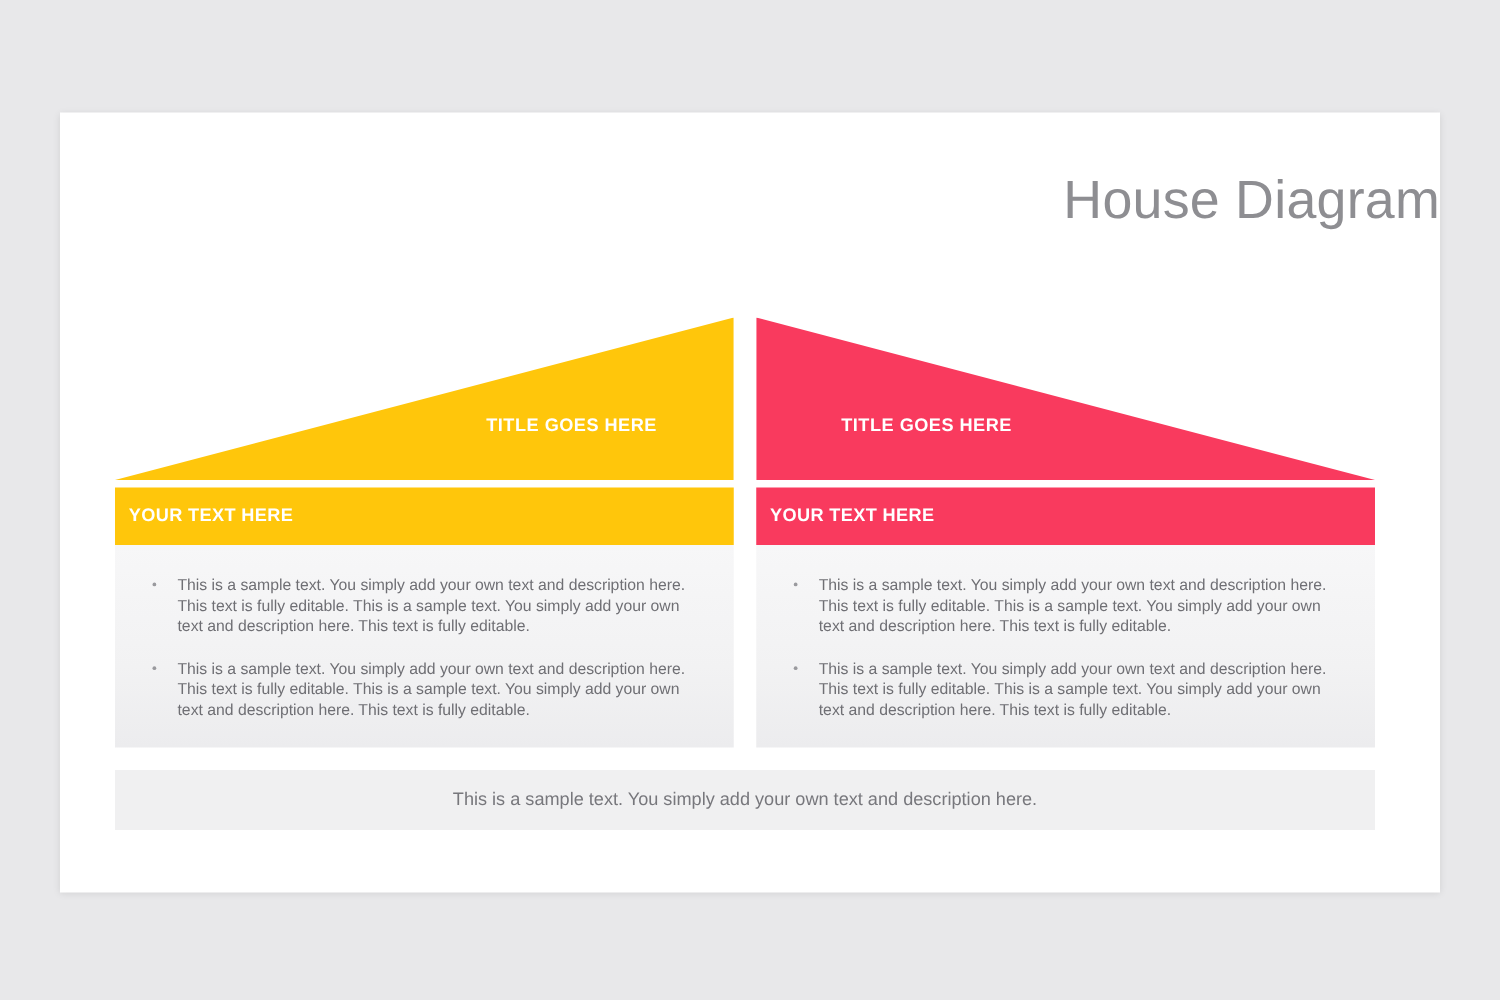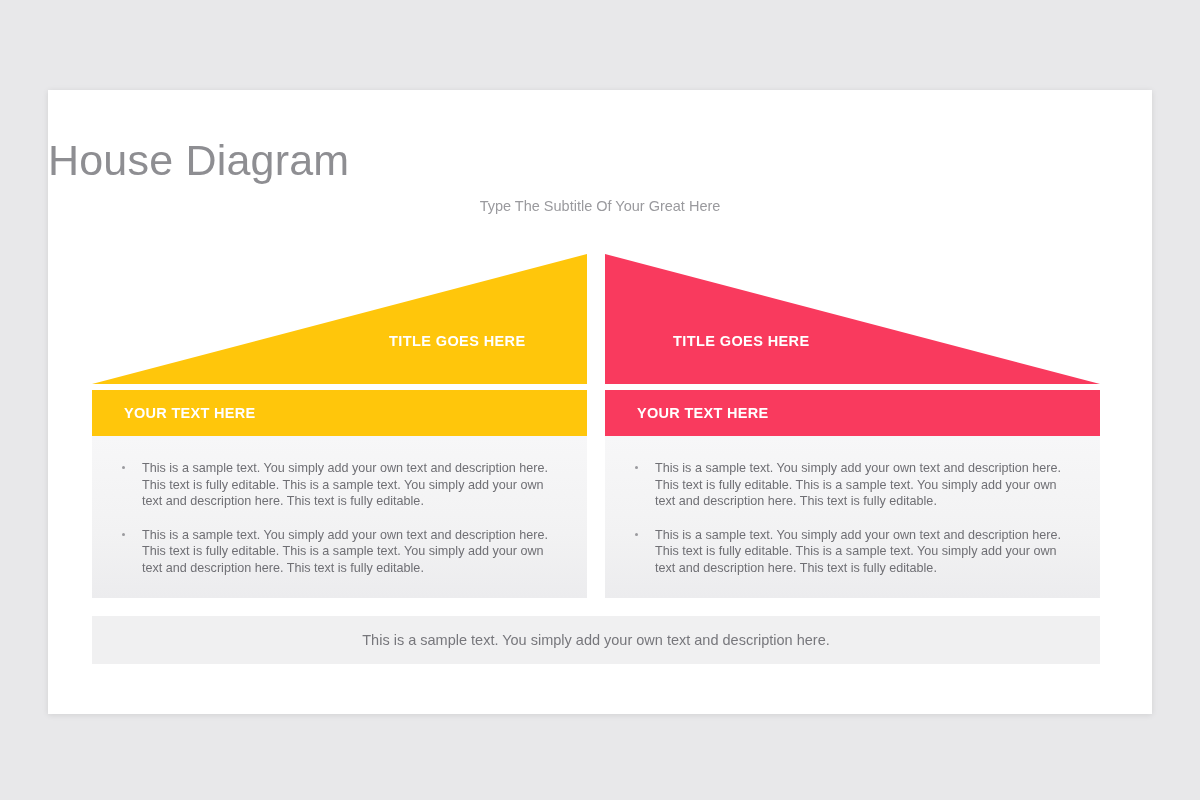--- a/index.html
+++ b/index.html
@@ -22,21 +22,21 @@
     height: 624px;
     background: #ffffff;
     box-shadow: 0 1px 6px rgba(0,0,0,0.10);
   }
 
   .title {
     position: absolute;
     top: 46px;
     left: 0;
     width: 100%;
-    text-align: left;
+    text-align: right;
     font-size: 43px;
     font-weight: 400;
     color: #8e8e92;
     letter-spacing: 0.2px;
   }
 
   .subtitle {
     position: absolute;
     top: 108px;
     left: 0;
@@ -80,21 +80,21 @@
     letter-spacing: 0.4px;
   }
   .col-left .roof-label { left: 297px; }
   .col-right .roof-label { left: 68px; }
 
   .band {
     margin-top: 6px;
     height: 46px;
     display: flex;
     align-items: center;
-    padding-left: 32px;
+    padding-left: 11px;
     box-sizing: border-box;
     font-size: 14.5px;
     font-weight: bold;
     color: #ffffff;
     letter-spacing: 0.3px;
   }
   .band-yellow { background: #ffc60b; }
   .band-pink { background: #f9days; }
   .band-pink { background: #f93a5e; }
 
@@ -141,21 +141,20 @@
     font-size: 14.5px;
     color: #77777c;
   }
 </style>
 </head>
 <body>
 
 <div class="slide">
 
   <div class="title">House Diagram</div>
-  <div class="subtitle">Type The Subtitle Of Your Great Here</div>
 
   <div class="diagram">
 
     <div class="cols">
 
       <div class="col col-left">
         <div class="roof">
           <svg viewBox="0 0 495 130" preserveAspectRatio="none">
             <polygon class="roof-yellow" points="0,130 495,0 495,130"></polygon>
           </svg>

